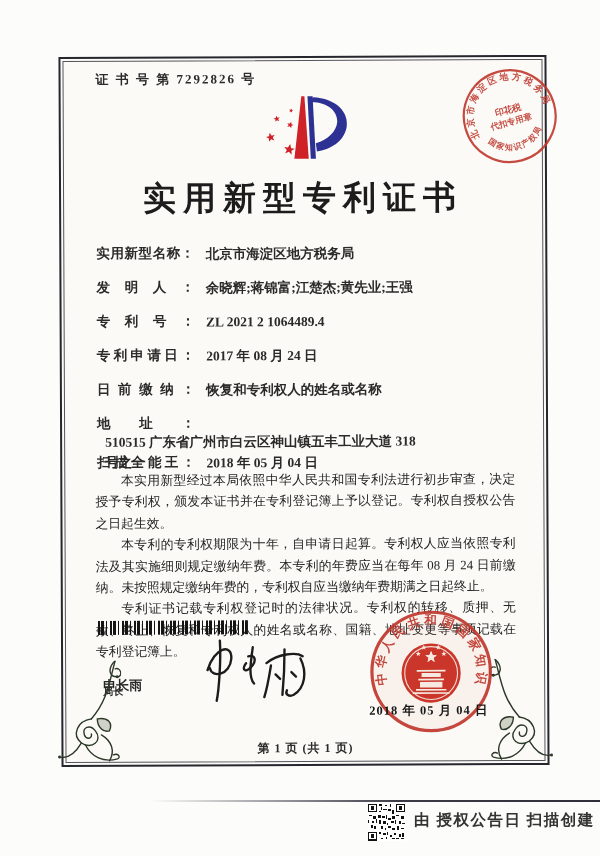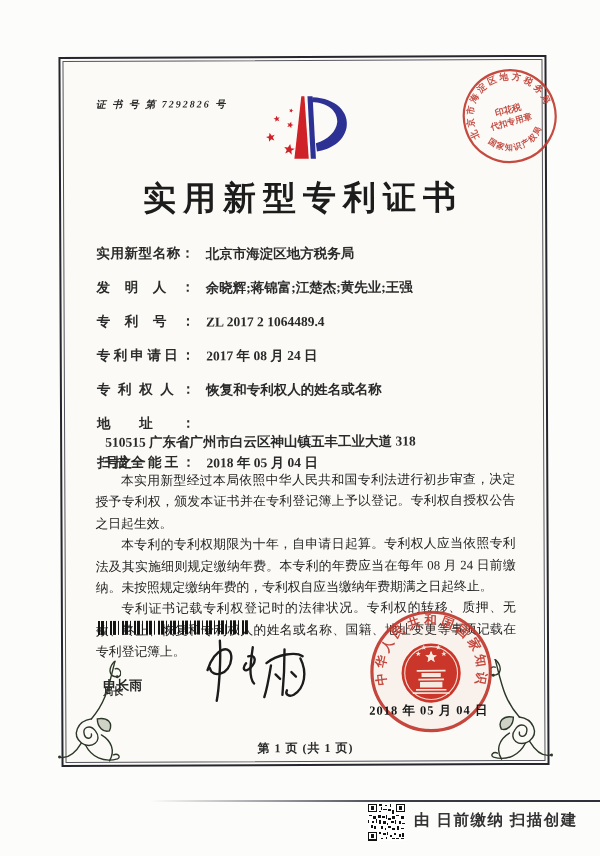--- a/index.html
+++ b/index.html
@@ -2,22 +2,22 @@
 <html><head>
 <meta charset="utf-8">
 <style>
   html,body{margin:0;padding:0;background:#e9e8e6;}
   .page{position:relative;width:600px;height:856px;background:#fcfcfa;overflow:hidden;
         font-family:"Liberation Serif","DejaVu Serif",serif;color:#272727;}
   
   .frame{position:absolute;left:60px;top:56px;width:484px;height:706px;
          border:2.5px solid #26262e;background:#fbfaf6;transform:rotate(-0.25deg);}
   .frame::before{content:"";position:absolute;inset:2px;border:1px solid #55555e;pointer-events:none;}
-  .cert-number{position:absolute;left:35px;top:39px;font-size:10px;font-weight:700;
-               letter-spacing:2px;color:#2b2b2b;font-style:italic;}
+  .cert-number{position:absolute;left:35px;top:12px;font-size:13px;font-weight:700;
+               letter-spacing:2px;color:#2b2b2b;}
   .logo{position:absolute;left:193px;top:28px;width:122px;height:82px;}
   .corner-seal{position:absolute;left:398px;top:8px;width:102px;height:102px;opacity:.9;}
   .title{position:absolute;left:0;right:0;top:118px;text-align:center;font-size:33px;
          font-weight:700;letter-spacing:7px;color:#1c1c1c;}
   .fields{position:absolute;left:35px;right:30px;top:0;}
   .field-row{position:absolute;left:0;right:0;font-size:13.5px;font-weight:600;color:#2a2a2a;}
   .f0{top:186px}.f1{top:220px}.f2{top:254px}.f3{top:288px}.f4{top:322px}.f5{top:356px}
   .grant-row{top:395px;display:flex;}
   .flabel{display:inline-block;width:98px;text-align:justify;text-align-last:justify;
           vertical-align:top;font-family:Liberation Serif, serif;}
@@ -94,28 +94,28 @@
       <div class="field-row f0">
         <span class="flabel">实用新型名称：</span>
         <span class="fvalue">北京市海淀区地方税务局</span>
       </div>
       <div class="field-row f1">
         <span class="flabel">发明人：</span>
         <span class="fvalue">余晓辉;蒋锦富;江楚杰;黄先业;王强</span>
       </div>
       <div class="field-row f2">
         <span class="flabel">专利号：</span>
-        <span class="fvalue">ZL 2017 2 1064489.4</span>
+        <span class="fvalue">ZL 2021 2 1064489.4</span>
       </div>
       <div class="field-row f3">
         <span class="flabel">专利申请日：</span>
         <span class="fvalue">2017 年 08 月 24 日</span>
       </div>
       <div class="field-row f4">
-        <span class="flabel">专利权人：</span>
+        <span class="flabel">日前缴纳：</span>
         <span class="fvalue">恢复和专利权人的姓名或名称</span>
       </div>
       <div class="field-row f5 addr">
         <span class="flabel">地址：</span>
         <span class="fvalue">510515 广东省广州市白云区神山镇五丰工业大道 318 号之一</span>
       </div>
       <div class="field-row grant-row">
         <span class="grant-left">
           <span class="flabel">扫描全能王：</span>
           <span class="fvalue">2018 年 05 月 04 日</span>
@@ -210,15 +210,15 @@
       <rect x="2" y="2" width="3" height="3" fill="#111"></rect>
     <rect x="22" y="0" width="7" height="7" fill="#111"></rect>
       <rect x="23" y="1" width="5" height="5" fill="#fff"></rect>
       <rect x="24" y="2" width="3" height="3" fill="#111"></rect>
     <rect x="0" y="22" width="7" height="7" fill="#111"></rect>
       <rect x="1" y="23" width="5" height="5" fill="#fff"></rect>
       <rect x="2" y="24" width="3" height="3" fill="#111"></rect>
     <path fill="#111" d="M9,0h2v2h-2z M13,1h2v1h-2z M17,0h1v3h-1z M10,3h1v2h-1z M12,4h3v1h-3z M16,4h2v2h-2z M9,6h1v1h-1z M19,5h1v3h-1z M1,9h2v1h-2z M4,10h2v2h-2z M0,13h1v2h-1z M3,14h2v1h-2z M6,12h1v3h-1z M2,17h2v2h-2z M5,18h1v2h-1z M8,9h2v2h-2z M11,10h2v1h-2z M14,9h1v3h-1z M16,11h2v2h-2z M19,10h2v2h-2z M22,9h2v1h-2z M26,10h2v2h-2z M9,13h1v3h-1z M12,14h2v2h-2z M15,15h1v2h-1z M18,14h2v1h-2z M21,13h1v3h-1z M24,14h2v2h-2z M27,15h2v1h-2z M10,18h2v2h-2z M13,19h1v2h-1z M16,18h2v1h-2z M19,19h2v2h-2z M23,18h1v3h-1z M26,19h2v1h-2z M9,22h1v2h-1z M12,23h2v2h-2z M15,22h1v3h-1z M17,25h2v1h-2z M20,23h2v2h-2z M24,24h2v2h-2z M27,23h1v3h-1z M10,27h2v1h-2z M14,26h1v2h-1z M19,27h2v1h-2z M22,27h2v1h-2z M26,27h2v1h-2z"></path>
   </svg>
 
-  <div class="scan-caption">由 日前缴纳 扫描创建</div>
+  <div class="scan-caption">由 授权公告日 扫描创建</div>
 
 </div>
 
 </body></html>

